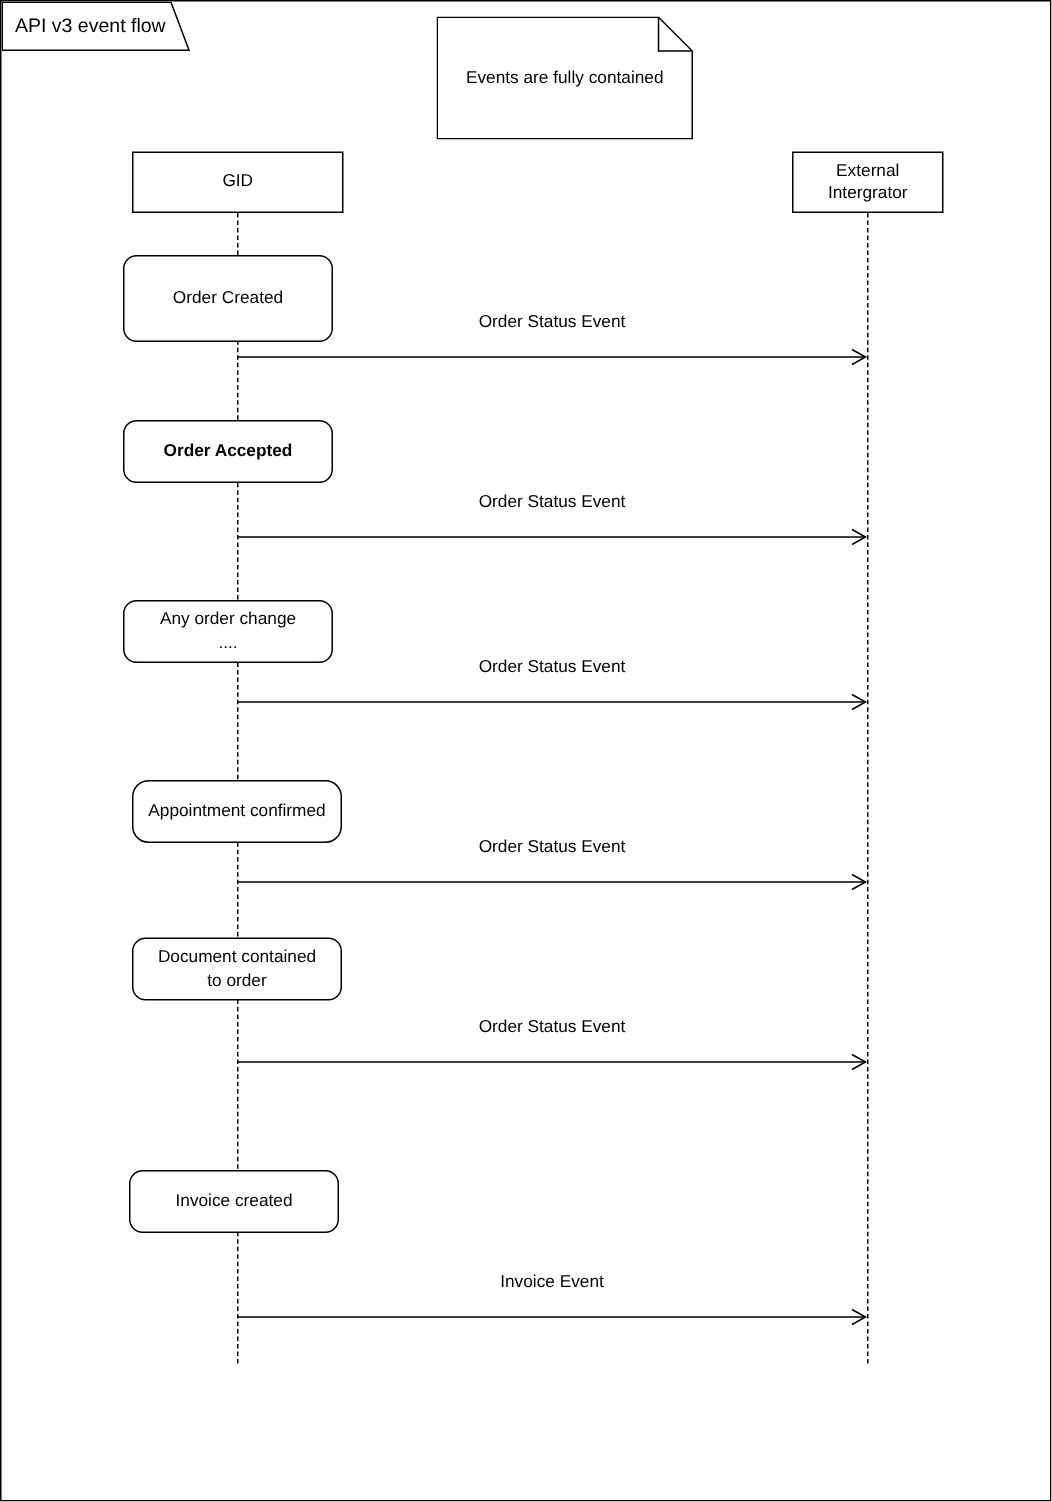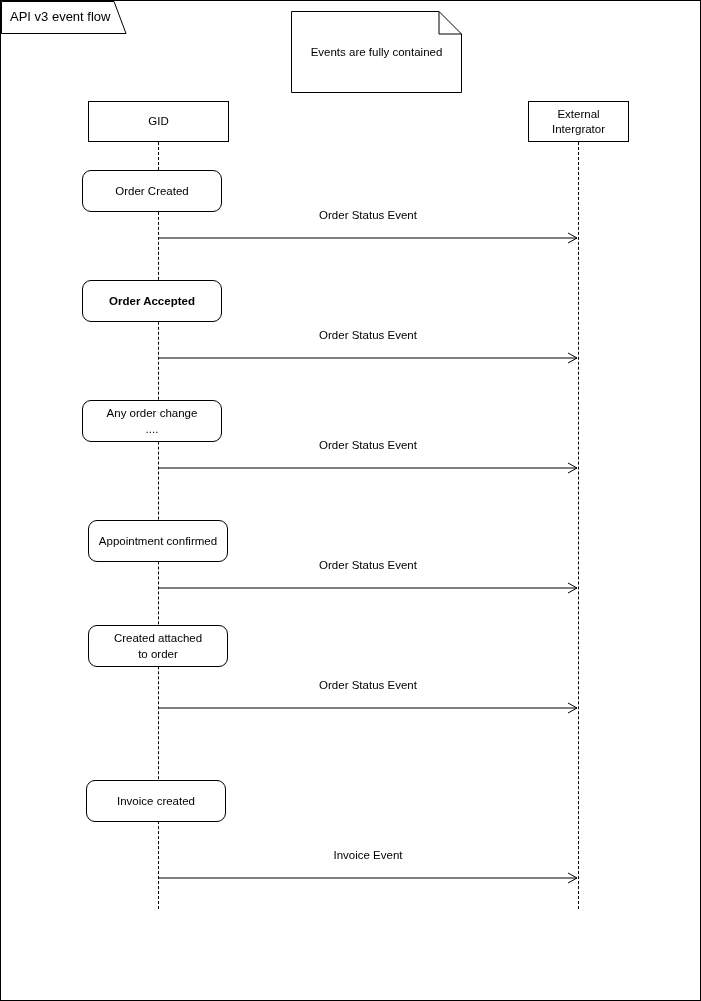--- a/index.html
+++ b/index.html
@@ -151,21 +151,21 @@
     <span>GID</span>
   </div>
   <div class="lifeline" style="left:157px; top:141px; height:767px;"></div>
 
   <div class="lifeline-head" style="left:527px; top:100px; width:101px; height:41px; white-space:pre-line;">
     <span>External
 Intergrator</span>
   </div>
   <div class="lifeline" style="left:577px; top:141px; height:767px;"></div>
 
-  <div class="action-box" style="left:81px; top:169px; width:140px; height:42px;">
+  <div class="action-box" style="left:81px; top:169px; width:140px; height:58px;">
     <span>Order Created</span>
   </div>
 
   <div class="message" style="left:157px; top:208px; width:420px;">
     <span class="msg-label">Order Status Event</span>
     <svg width="420" height="12" viewBox="0 0 420 12">
       <line x1="0" y1="11" x2="419" y2="11" stroke="#000000" stroke-width="1"></line>
       <polyline points="410,6 419,11 410,16" fill="none" stroke="#000000" stroke-width="1"></polyline>
     </svg>
   </div>
@@ -188,34 +188,34 @@
   </div>
 
   <div class="message" style="left:157px; top:438px; width:420px;">
     <span class="msg-label">Order Status Event</span>
     <svg width="420" height="12" viewBox="0 0 420 12">
       <line x1="0" y1="11" x2="419" y2="11" stroke="#000000" stroke-width="1"></line>
       <polyline points="410,6 419,11 410,16" fill="none" stroke="#000000" stroke-width="1"></polyline>
     </svg>
   </div>
 
-  <div class="action-box" style="left:87px; top:519px; width:140px; height:42px;">
+  <div class="action-box" style="left:87px; top:519px; width:140px; height:42px;border-radius:11px;">
     <span>Appointment confirmed</span>
   </div>
 
   <div class="message" style="left:157px; top:558px; width:420px;">
     <span class="msg-label">Order Status Event</span>
     <svg width="420" height="12" viewBox="0 0 420 12">
       <line x1="0" y1="11" x2="419" y2="11" stroke="#000000" stroke-width="1"></line>
       <polyline points="410,6 419,11 410,16" fill="none" stroke="#000000" stroke-width="1"></polyline>
     </svg>
   </div>
 
   <div class="action-box" style="left:87px; top:624px; width:140px; height:42px;">
-    <span>Created attached
+    <span>Document contained
 to order</span>
   </div>
 
   <div class="message" style="left:157px; top:678px; width:420px;">
     <span class="msg-label">Order Status Event</span>
     <svg width="420" height="12" viewBox="0 0 420 12">
       <line x1="0" y1="11" x2="419" y2="11" stroke="#000000" stroke-width="1"></line>
       <polyline points="410,6 419,11 410,16" fill="none" stroke="#000000" stroke-width="1"></polyline>
     </svg>
   </div>

